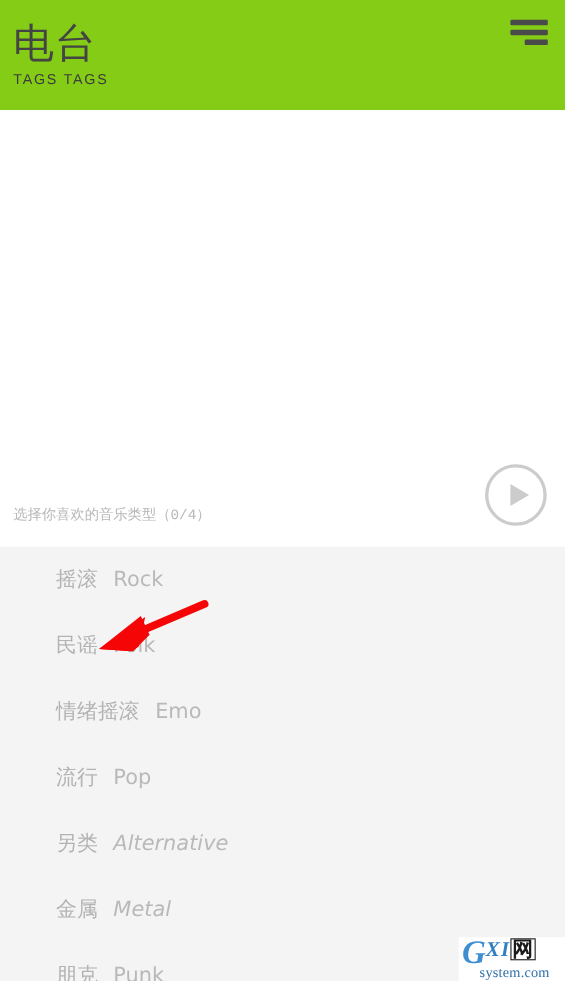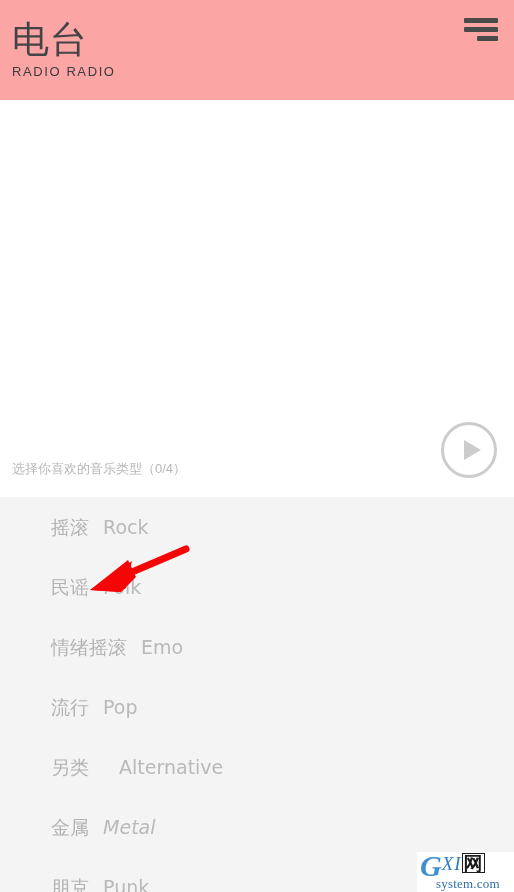--- a/index.html
+++ b/index.html
@@ -23,21 +23,21 @@
     overflow: hidden;
   }
 
   
   .header {
     position: absolute;
     left: 0;
     top: 0;
     width: 514px;
     height: 100px;
-    background: #fca5a5;
+    background: #84cc16;
   }
   .brand {
     position: absolute;
     left: 12px;
     top: 18px;
   }
   .brand-title {
     font-family: "DejaVu Sans", "Liberation Sans", sans-serif;
     font-size: 37px;
     line-height: 44px;
@@ -115,21 +115,21 @@
 
   
   .hint-text {
     position: absolute;
     left: 12px;
     top: 460px;
     font-size: 13px;
     line-height: 18px;
     color: #b7b7b7;
     white-space: nowrap;
-    font-family: Liberation Sans, sans-serif;
+    font-family: Liberation Mono, monospace;
   }
 
   
   .genre-list {
     position: absolute;
     left: 0;
     top: 497px;
     width: 514px;
     height: 395px;
     background: #f4f4f4;
@@ -184,21 +184,21 @@
     font-style: italic;
     font-weight: 700;
     color: #3f8fd0;
     line-height: 26px;
     vertical-align: top;
   }
   .wm-xi {
     font-family: "Liberation Serif", "DejaVu Serif", serif;
     font-size: 19px;
     font-style: italic;
-    font-weight: 400;
+    font-weight: 700;
     color: #2f7fc4;
     letter-spacing: 1px;
     vertical-align: top;
     line-height: 22px;
   }
   .wm-net {
     display: inline-block;
     font-family: "DejaVu Sans", sans-serif;
     font-size: 19px;
     font-weight: 700;
@@ -221,21 +221,21 @@
   }
 </style>
 </head>
 <body>
 
 <div id="app">
 
   <div class="header">
     <div class="brand">
       <div class="brand-title">电台</div>
-      <div class="brand-sub">RADIO RADIO</div>
+      <div class="brand-sub">TAGS TAGS</div>
     </div>
 
     <button class="menu-button">
       <span class="menu-bar b1"></span>
       <span class="menu-bar b2"></span>
       <span class="menu-bar b3"></span>
     </button>
   </div>
 
   <div class="canvas-area"></div>
@@ -258,21 +258,21 @@
     <div class="genre-item">
       <span class="cn">情绪摇滚</span>
       <span class="en" style="margin-left: 8px;">Emo</span>
     </div>
     <div class="genre-item">
       <span class="cn">流行</span>
       <span class="en" style="margin-left: 8px;">Pop</span>
     </div>
     <div class="genre-item">
       <span class="cn">另类</span>
-      <span class="en" style="margin-left: 24px;">Alternative</span>
+      <span class="en" style="margin-left: 8px; font-style: italic;">Alternative</span>
     </div>
     <div class="genre-item">
       <span class="cn">金属</span>
       <span class="en" style="margin-left: 8px; font-style: italic;">Metal</span>
     </div>
     <div class="genre-item">
       <span class="cn">朋克</span>
       <span class="en" style="margin-left: 8px;">Punk</span>
     </div>
   </div>

